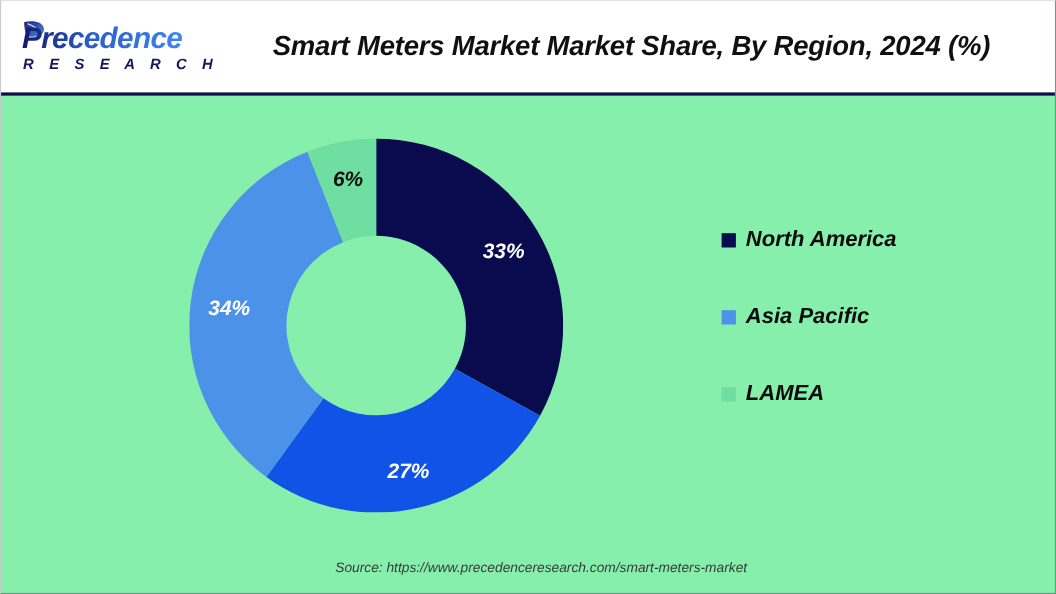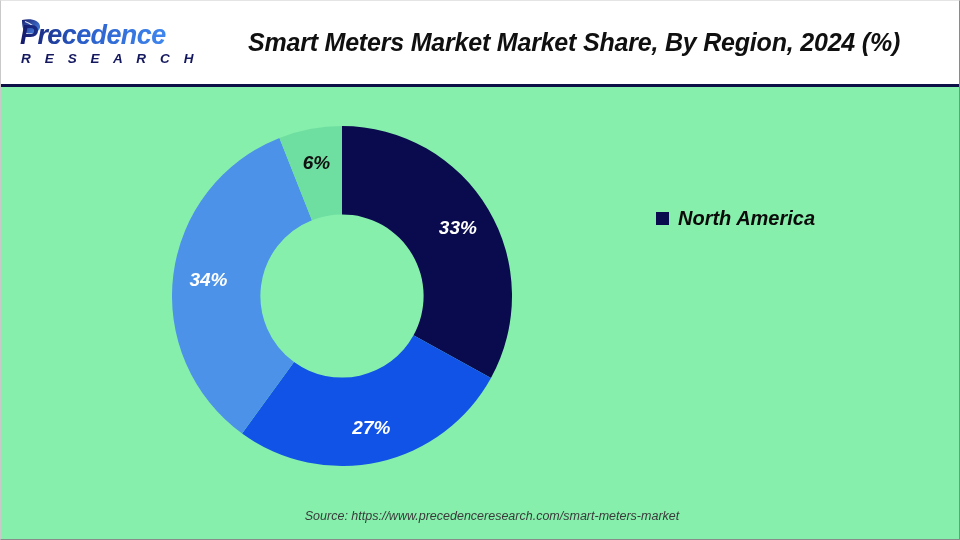--- a/index.html
+++ b/index.html
@@ -196,20 +196,28 @@
     </div>
 
     <div id="legend">
 
       <div class="legend-item">
         <span class="legend-swatch" style="background: rgb(10, 10, 79);"></span>
         <span class="legend-label">North America</span>
       </div>
 
 
-
+      <div class="legend-item">
+        <span class="legend-swatch" style="background: rgb(75, 146, 232);"></span>
+        <span class="legend-label">Asia Pacific</span>
+      </div>
+
+      <div class="legend-item">
+        <span class="legend-swatch" style="background: rgb(111, 223, 161);"></span>
+        <span class="legend-label">LAMEA</span>
+      </div>
 
     </div>
 
     <div id="source">Source: https://www.precedenceresearch.com/smart-meters-market</div>
   </div>
 
 </div>
 
 </body></html>

